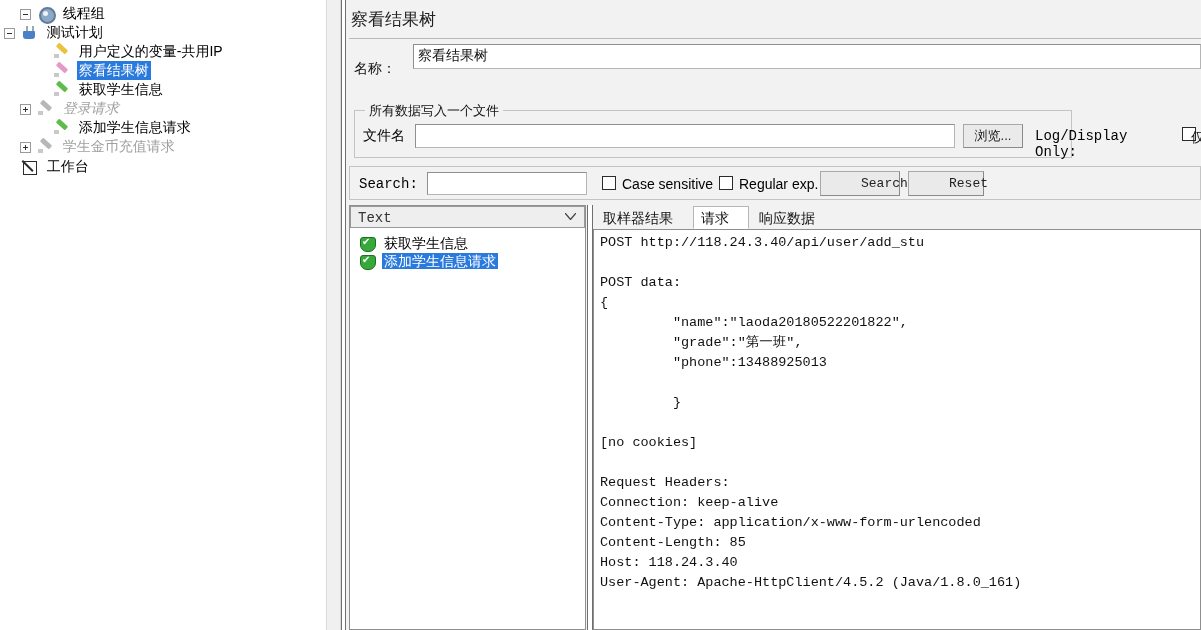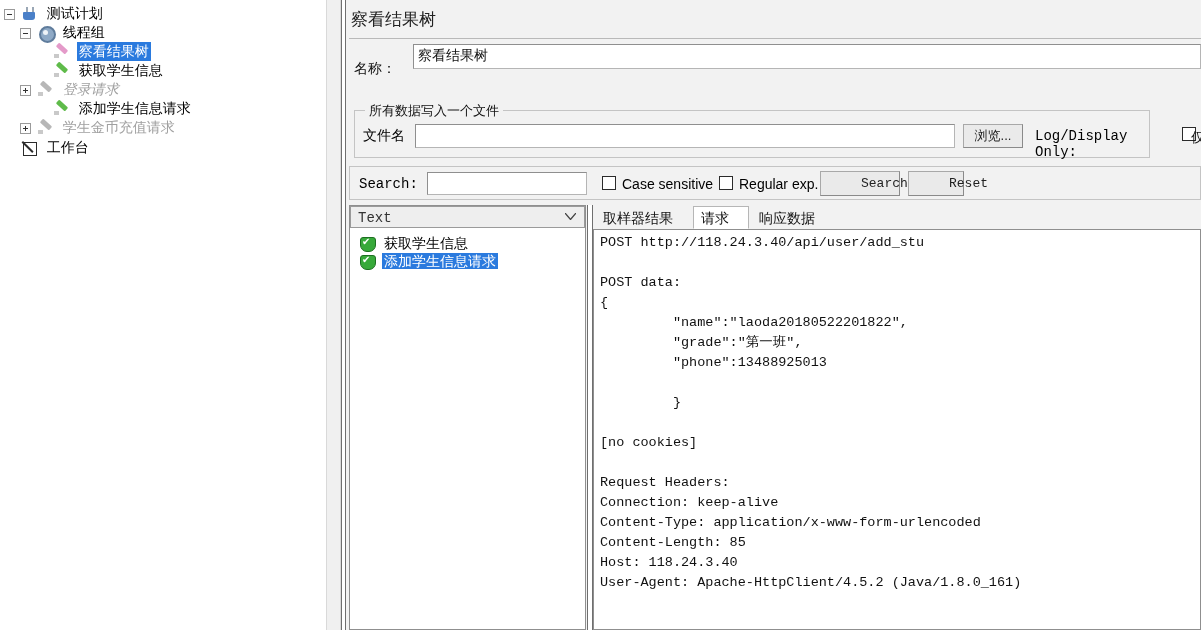--- a/index.html
+++ b/index.html
@@ -206,32 +206,37 @@
   }
 </style>
 </head>
 <body>
 
 <div id="app">
 
   <div id="tree-panel">
     <div style="position:absolute;left:4px;top:4px;">
 
+      <div class="tree-row" style="padding-left:16px;">
+        <span class="handle"></span>
+        <span class="ico ico-gear"></span>
+        <span class="tree-label">线程组</span>
+      </div>
+
       <div class="tree-row" style="padding-left:0px;">
         <span class="handle"></span>
         <span class="ico ico-flask"></span>
         <span class="tree-label">测试计划</span>
       </div>
 
-      <div class="tree-row" style="padding-left:16px;">
-        <span class="handle"></span>
-        <span class="ico ico-gear"></span>
-        <span class="tree-label">线程组</span>
-      </div>
-
+      <div class="tree-row" style="padding-left:32px;">
+        <span class="handle none"></span>
+        <span class="ico ico-pencil ico-pencil-yellow"></span>
+        <span class="tree-label">用户定义的变量-共用IP</span>
+      </div>
 
       <div class="tree-row" style="padding-left:32px;">
         <span class="handle none"></span>
         <span class="ico ico-pencil ico-pencil-pink"></span>
         <span class="tree-label sel">察看结果树</span>
       </div>
 
       <div class="tree-row" style="padding-left:32px;">
         <span class="handle none"></span>
         <span class="ico ico-pencil ico-pencil-green"></span>
@@ -272,40 +277,40 @@
 
     <div id="panel-title">察看结果树</div>
     <div class="hr" style="top:38px;"></div>
 
     <div class="field-row" style="top:44px;width:852px;">
       <span class="field-label" style="top:16px;">名称：</span>
       <div class="field-input" style="left:64px;top:0px;width:788px;height:25px;">察看结果树</div>
     </div>
 
 
-    <div class="groupbox" style="left:8px;top:110px;width:796px;height:48px;">
+    <div class="groupbox" style="left:8px;top:110px;width:718px;height:48px;">
       <span class="groupbox-title">所有数据写入一个文件</span>
       <span style="position:absolute;left:8px;top:16px;font-size:14px;">文件名</span>
       <div class="field-input" style="left:60px;top:13px;width:540px;height:24px;"></div>
       <div class="btn" style="left:608px;top:13px;width:60px;height:24px;line-height:22px;">浏览...</div>
       <span class="mono-txt" style="position:absolute;left:680px;top:17px;font-size:14px;">Log/Display Only:</span>
       <div class="cb" style="left:827px;top:16px;"></div>
     </div>
 
     <span id="cutoff-label" style="position:absolute;left:845px;top:129px;font-size:14px;">仅</span>
 
     <div id="searchbar">
       <span style="position:absolute;left:9px;top:9px;font-size:14px;font-family:'Liberation Mono','DejaVu Sans Mono',monospace;">Search:</span>
       <div class="field-input" style="left:77px;top:5px;width:160px;height:23px;"></div>
       <div class="cb" style="left:252px;top:9px;"></div>
       <span style="position:absolute;left:272px;top:9px;font-size:14px;">Case sensitive</span>
       <div class="cb" style="left:369px;top:9px;"></div>
       <span style="position:absolute;left:389px;top:9px;font-size:14px;">Regular exp.</span>
       <div class="btn mono" style="left:470px;top:4px;width:80px;height:25px;line-height:23px;">Search</div>
-      <div class="btn mono" style="left:558px;top:4px;width:56px;height:25px;line-height:23px;">Reset</div>
+      <div class="btn mono" style="left:558px;top:4px;width:76px;height:25px;line-height:23px;">Reset</div>
     </div>
 
     <div id="lower">
 
       <div id="results-tree-pane">
         <div id="combo">
           <span id="combo-text">Text</span>
           <svg id="combo-arrow" viewBox="0 0 11 7">
             <path d="M0 0 L5.5 6.5 L11 0" fill="none" stroke="#444" stroke-width="1.3"></path>
           </svg>

